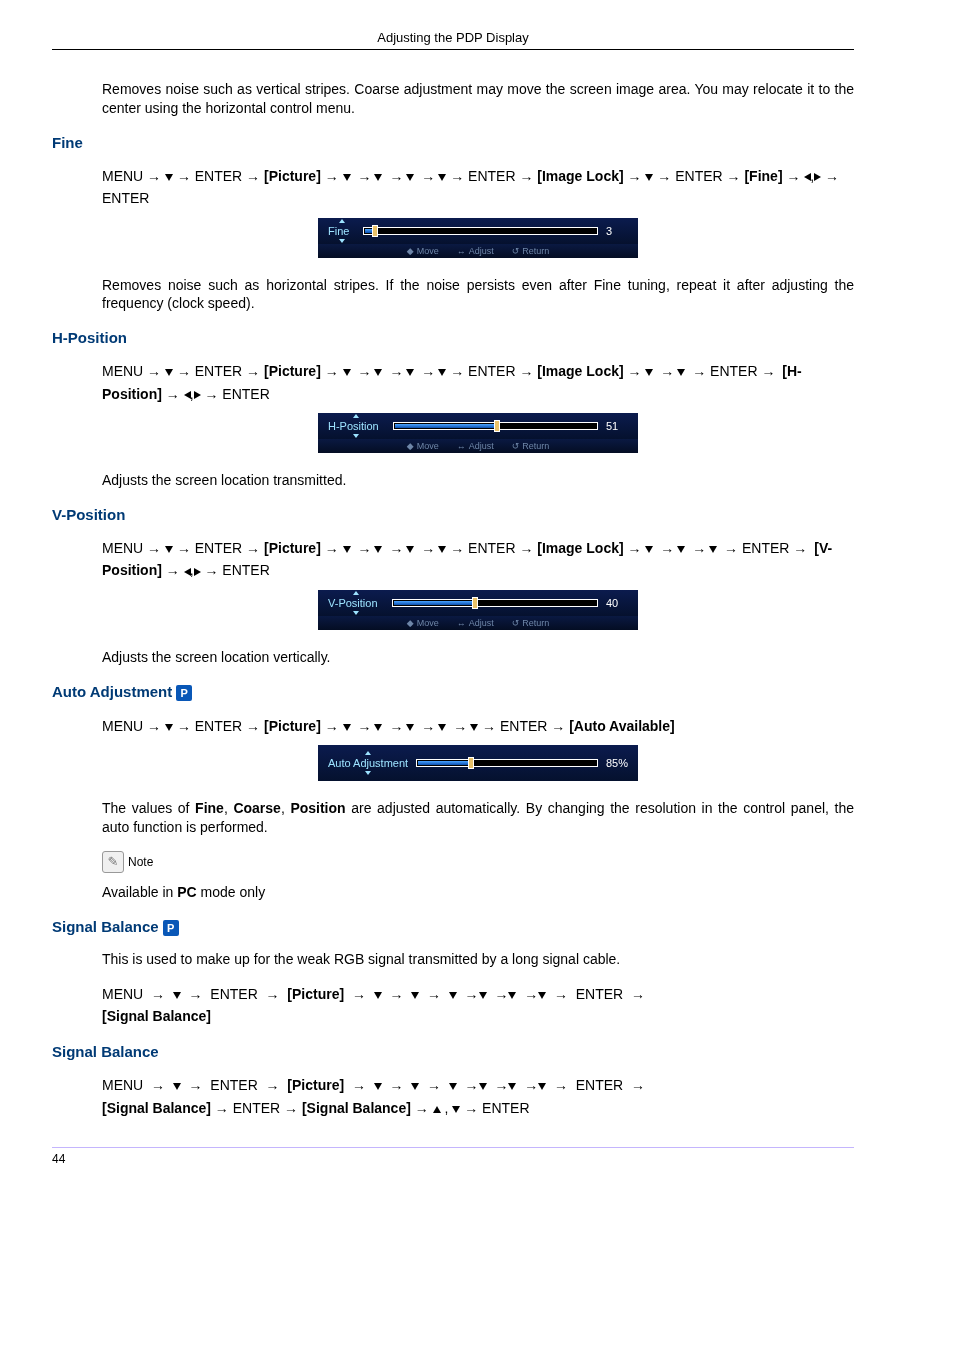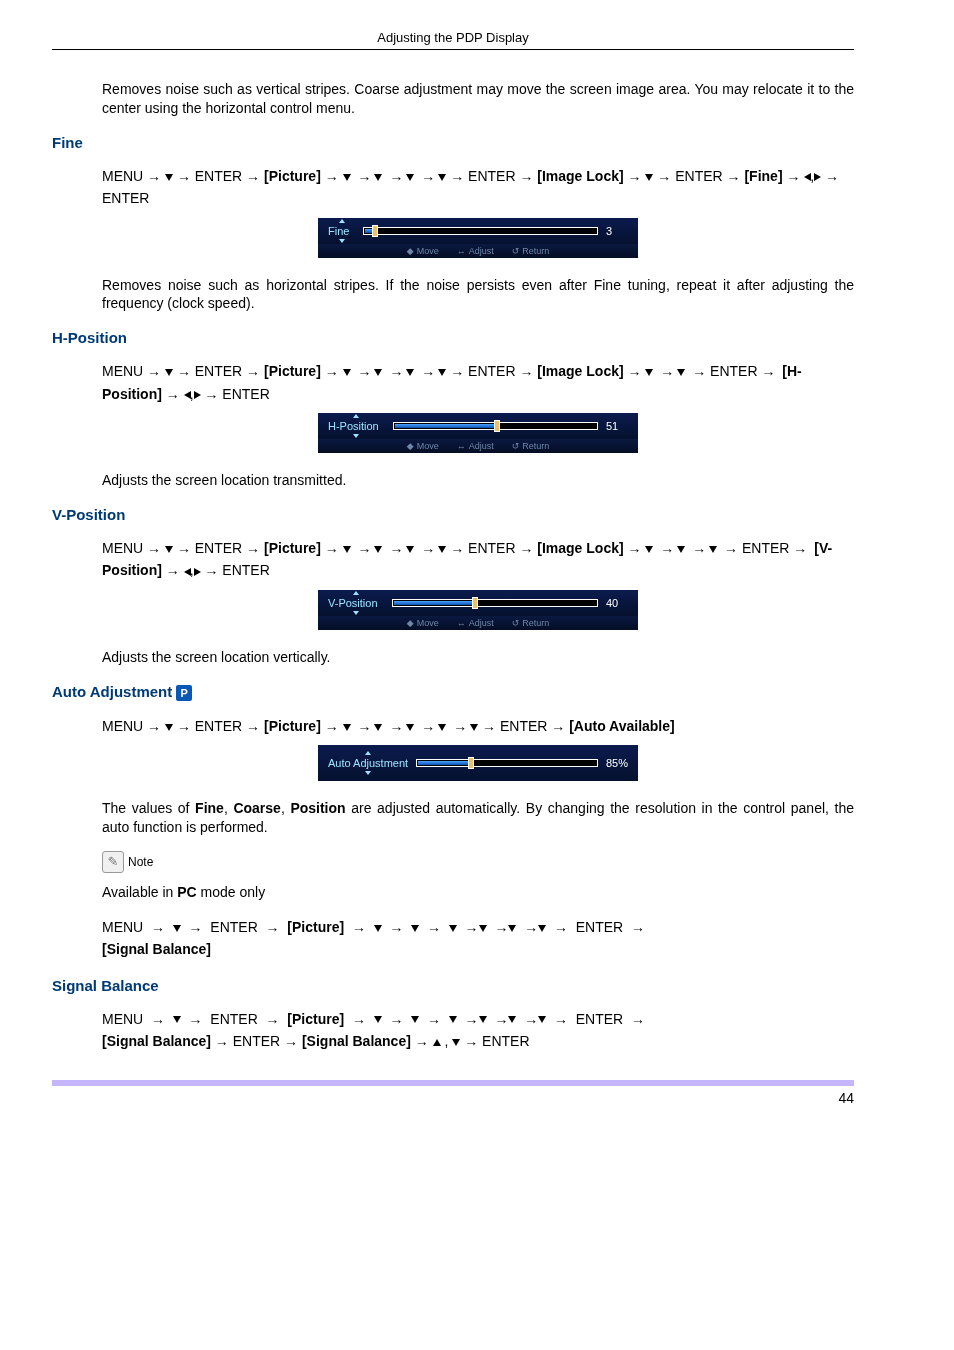--- a/index.html
+++ b/index.html
@@ -163,24 +163,24 @@
   .note-icon {
     width:20px; height:20px;
     border:1px solid #999;
     border-radius:3px;
     background:#f0f0f0;
     display:flex; align-items:center; justify-content:center;
     font-size:13px; color:#777;
   }
   .note-text { font-size:12px; }
   .footer {
-    border-top:6px solid #c4b5fd;
+    border-top:1px solid #c4b5fd;
     margin-top:28px;
-    text-align:right;
-    font-size:14px;
+    text-align:left;
+    font-size:12px;
     padding-top:4px;
   }
   .b { font-weight:bold; }
 </style>
 </head>
 <body>
 
 <div class="page">
   <div class="header-line">Adjusting the PDP Display</div>
 
@@ -354,21 +354,25 @@
     </p>
     <div class="note-row">
       <div class="note-icon">✎</div>
       <div class="note-text">Note</div>
     </div>
     <p class="para">
       <span>Available in </span><span class="b">PC</span><span> mode only</span>
     </p>
   </div>
 
-  <div class="body-col">
+  <h2 class="section">
+    <span>Signal Balance</span><span class="pc-badge">P</span>
+  </h2>
+  <div class="body-col">
+    <p class="para">This is used to make up for the weak RGB signal transmitted by a long signal cable.</p>
     <div class="nav-line" style="text-align:justify">
       <span>MENU &nbsp;→&nbsp; </span><span class="tri-down"></span>
       <span> &nbsp;→&nbsp; ENTER &nbsp;→&nbsp; </span><span class="b">[Picture]</span>
       <span> &nbsp;→&nbsp; </span><span class="tri-down"></span>
       <span> &nbsp;→&nbsp; </span><span class="tri-down"></span>
       <span> &nbsp;→&nbsp; </span><span class="tri-down"></span>
       <span> &nbsp;→</span><span class="tri-down"></span>
       <span> &nbsp;→</span><span class="tri-down"></span>
       <span> &nbsp;→</span><span class="tri-down"></span>
       <span> &nbsp;→&nbsp; ENTER &nbsp;→ </span><br>

